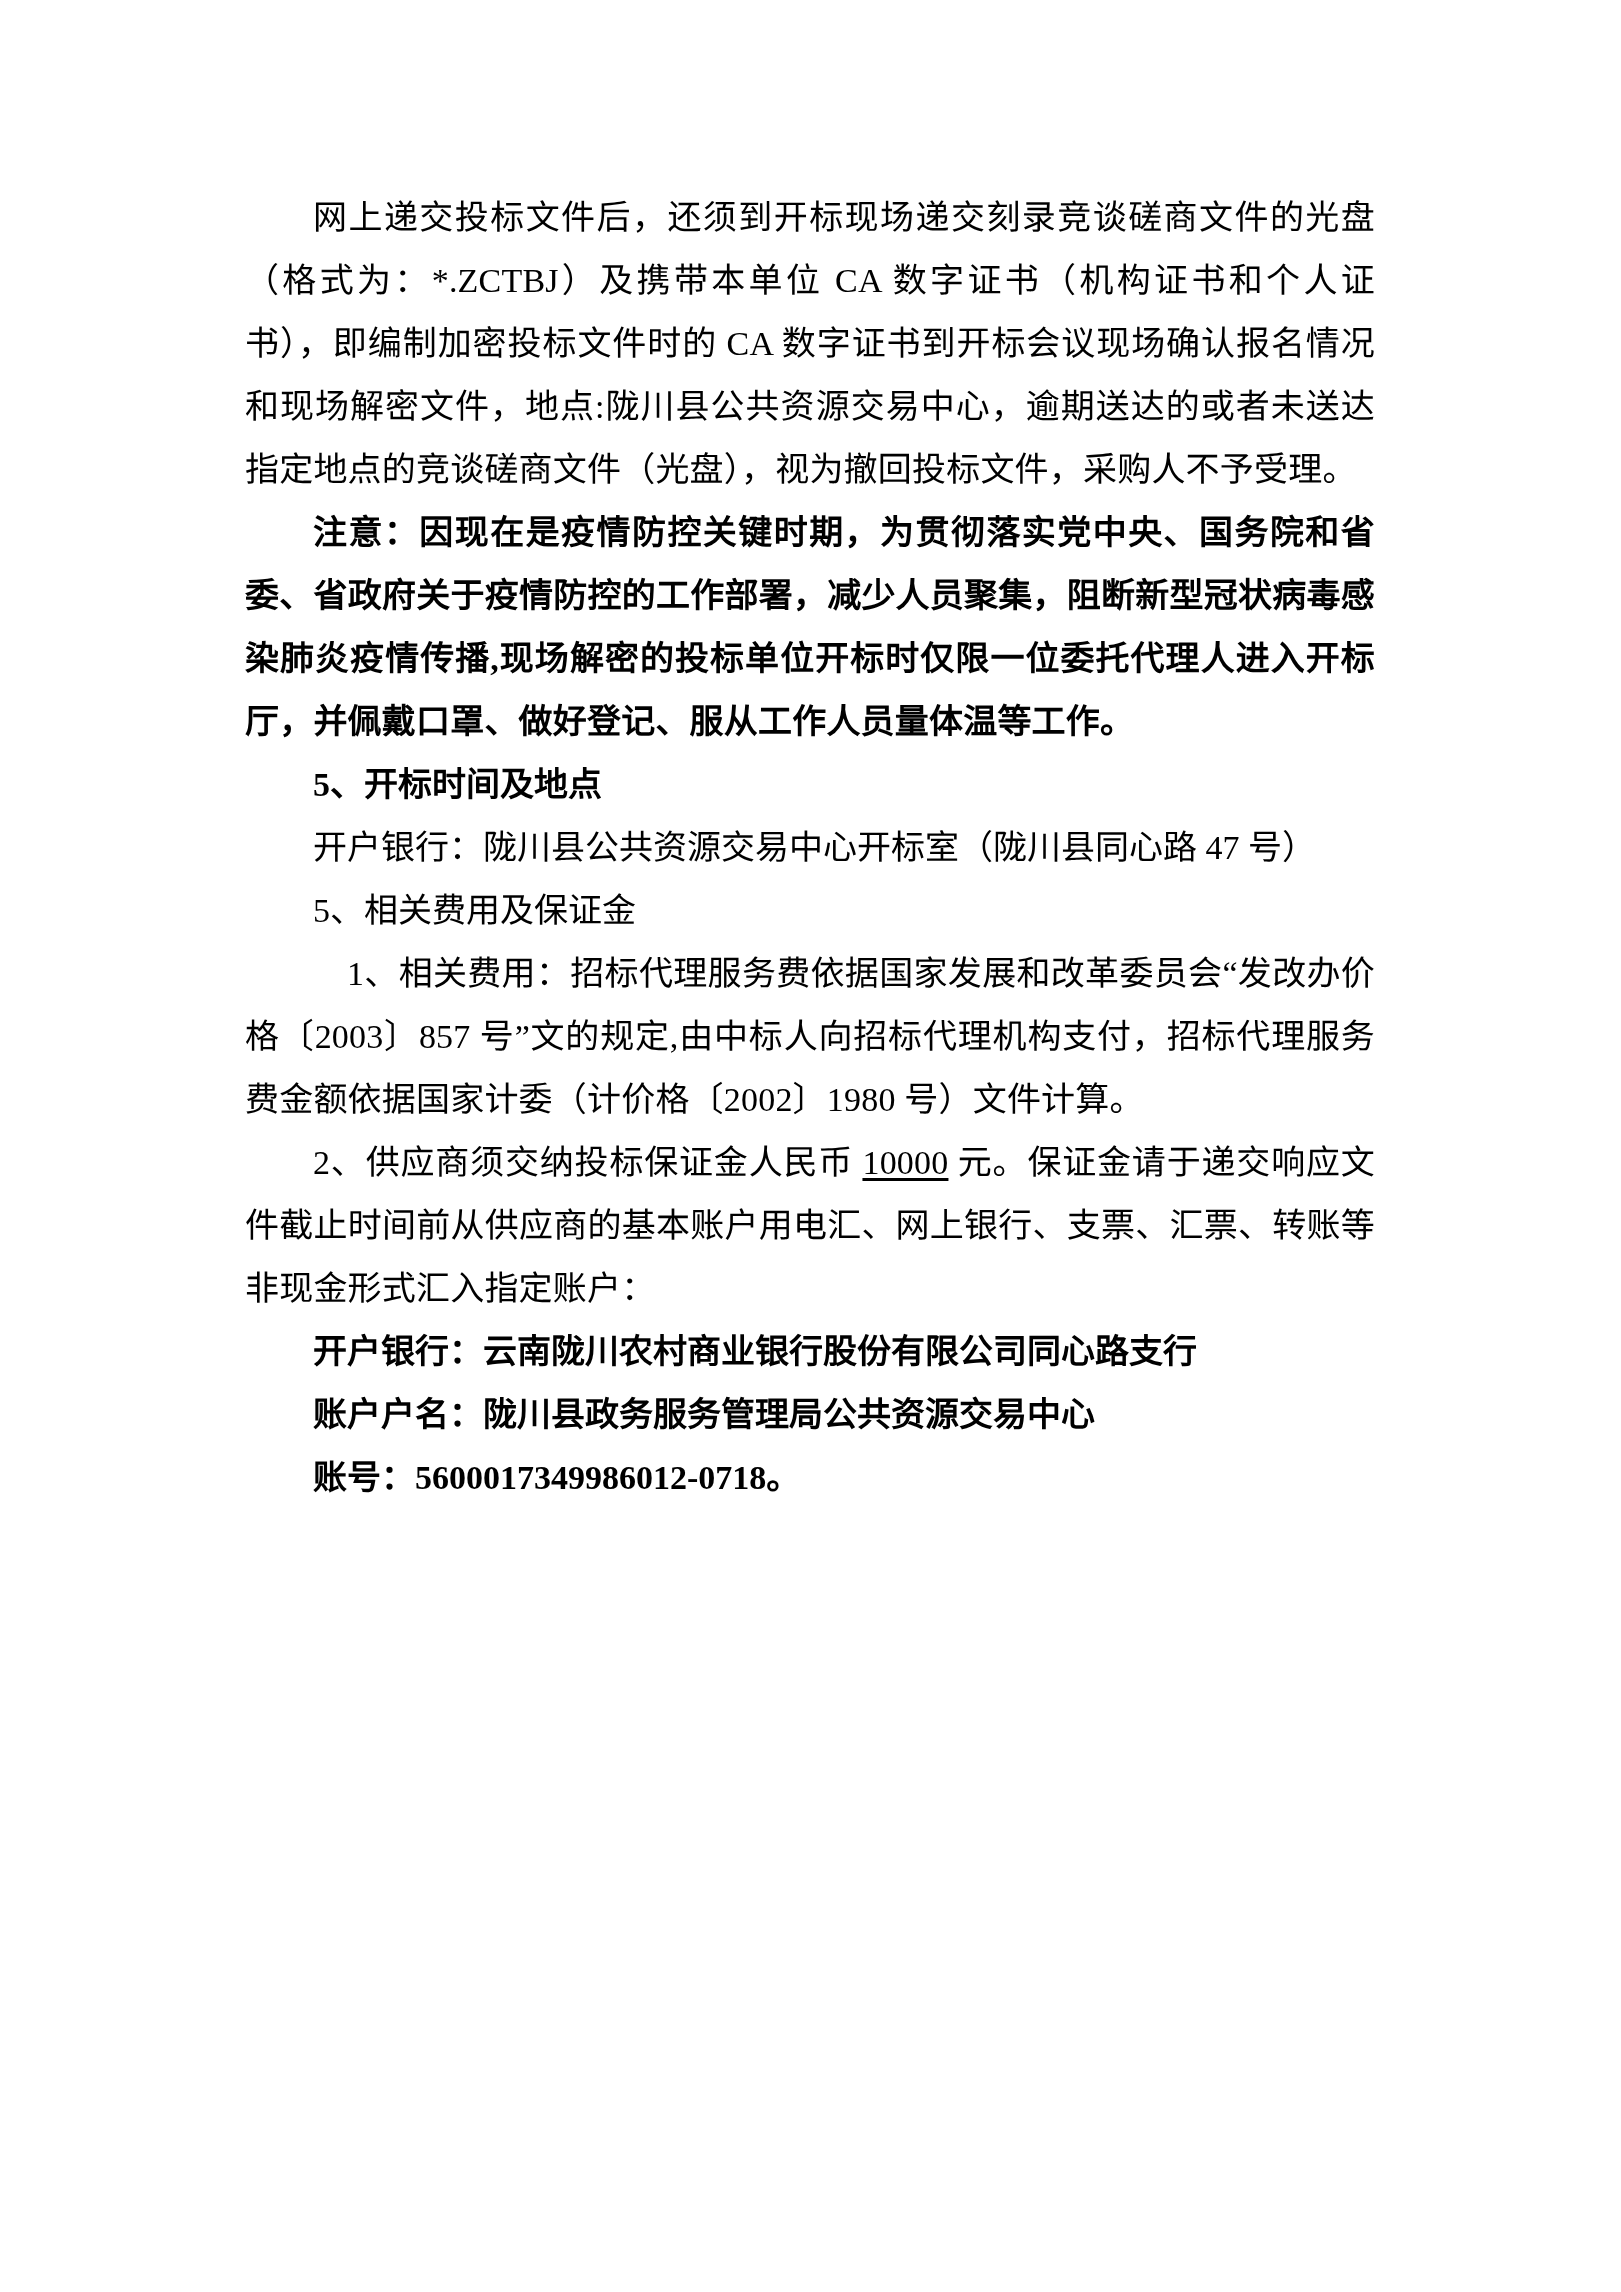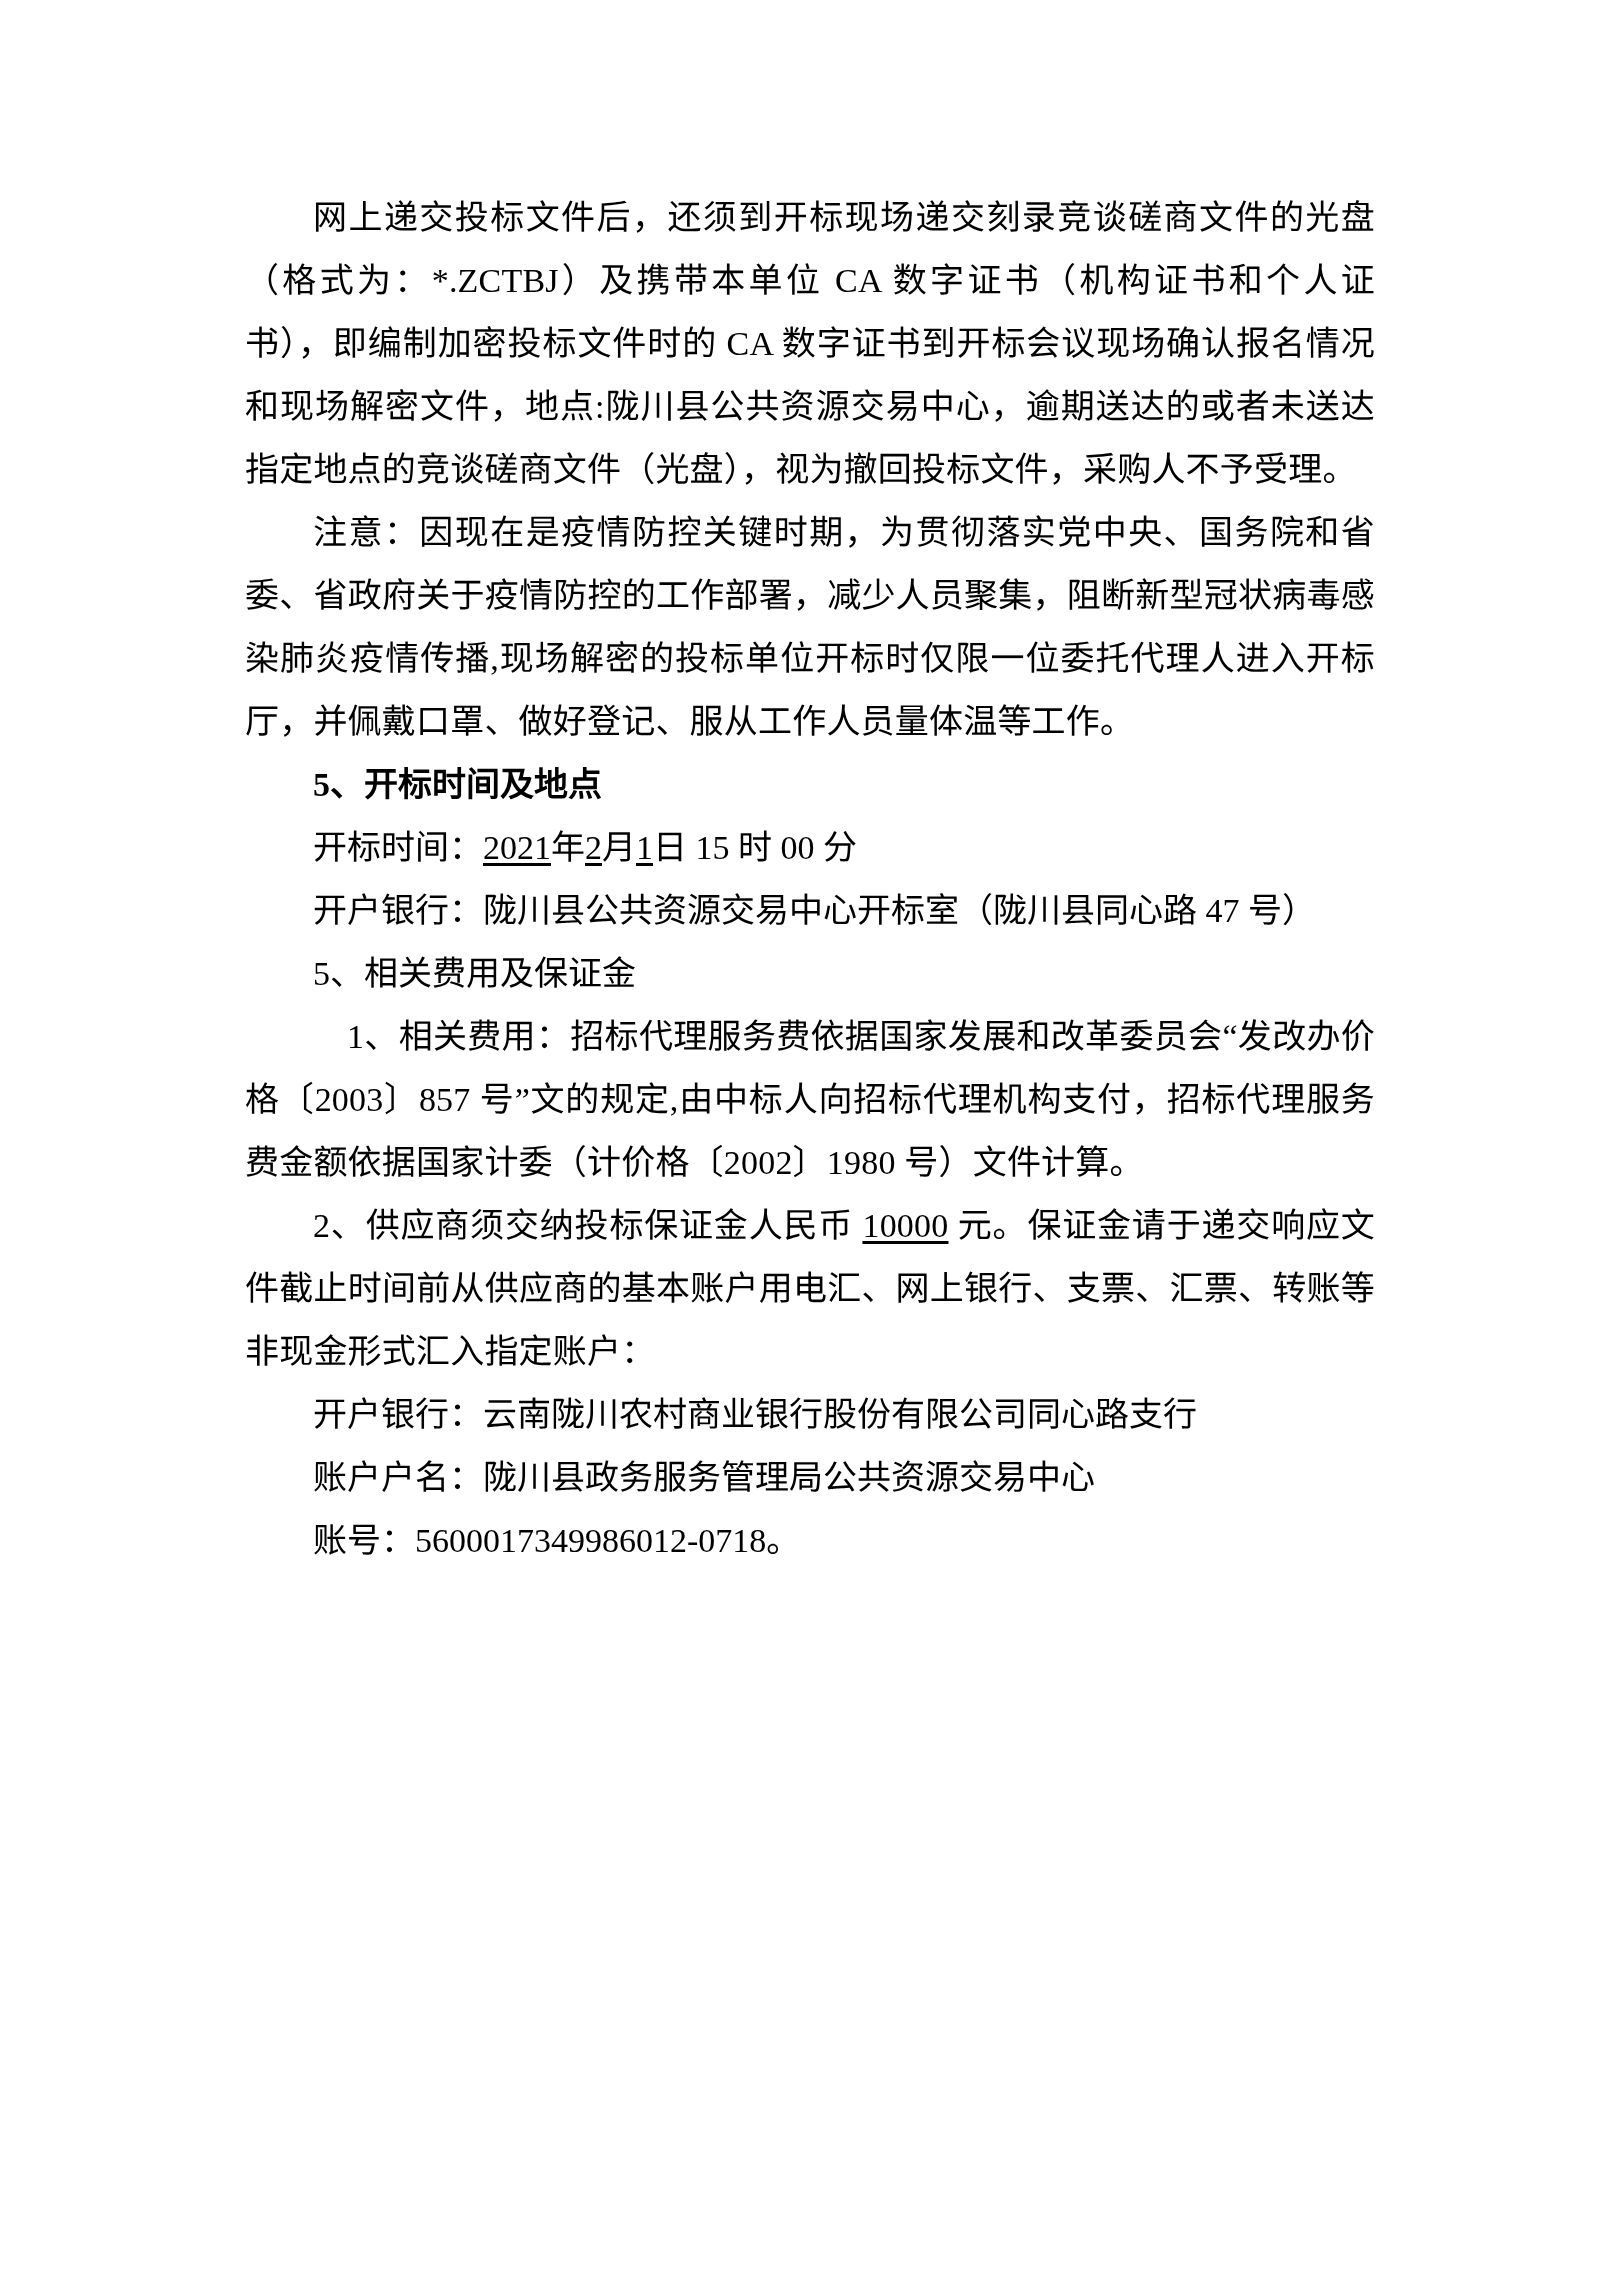--- a/index.html
+++ b/index.html
@@ -24,21 +24,21 @@
   .para {
     font-size: 34px;
     line-height: 63px;
     text-align: justify;
     text-justify: inter-ideograph;
     margin: 0 0 0 0;
     text-indent: 2em;
     letter-spacing: 0.2px;
   }
   .bold {
-    font-weight: normal;
+    font-weight: bold;
   }
   .heading {
     font-size: 34px;
     line-height: 63px;
     font-weight: bold;
     text-indent: 2em;
     margin: 0;
   }
   .line {
     font-size: 34px;
@@ -62,23 +62,20 @@
 <body>
 
 <div class="page">
 
   <p class="para justify-block">网上递交投标文件后，还须到开标现场递交刻录竞谈磋商文件的光盘（格式为：*.ZCTBJ）及携带本单位 CA 数字证书（机构证书和个人证书），即编制加密投标文件时的 CA 数字证书到开标会议现场确认报名情况和现场解密文件，地点:陇川县公共资源交易中心，逾期送达的或者未送达指定地点的竞谈磋商文件（光盘），视为撤回投标文件，采购人不予受理。</p>
 
   <p class="para bold justify-block">注意：因现在是疫情防控关键时期，为贯彻落实党中央、国务院和省委、省政府关于疫情防控的工作部署，减少人员聚集，阻断新型冠状病毒感染肺炎疫情传播,现场解密的投标单位开标时仅限一位委托代理人进入开标厅，并佩戴口罩、做好登记、服从工作人员量体温等工作。</p>
 
   <p class="heading">5、开标时间及地点</p>
 
-  <p class="line">
-    <span>开标时间：</span><span class="u">2021</span><span>年</span><span class="u">2</span><span>月</span><span class="u">1</span><span>日 15 时 00 分</span>
-  </p>
 
   <p class="line justify-block">
     <span>开户银行：</span><span>陇川县公共资源交易中心开标室（陇川县同心路 47 号）</span>
   </p>
 
   <p class="line">5、相关费用及保证金</p>
 
   <p class="para indent3 justify-block">1、相关费用：招标代理服务费依据国家发展和改革委员会“发改办价格〔2003〕857 号”文的规定,由中标人向招标代理机构支付，招标代理服务费金额依据国家计委（计价格〔2002〕1980 号）文件计算。</p>
 
   <p class="para justify-block">

